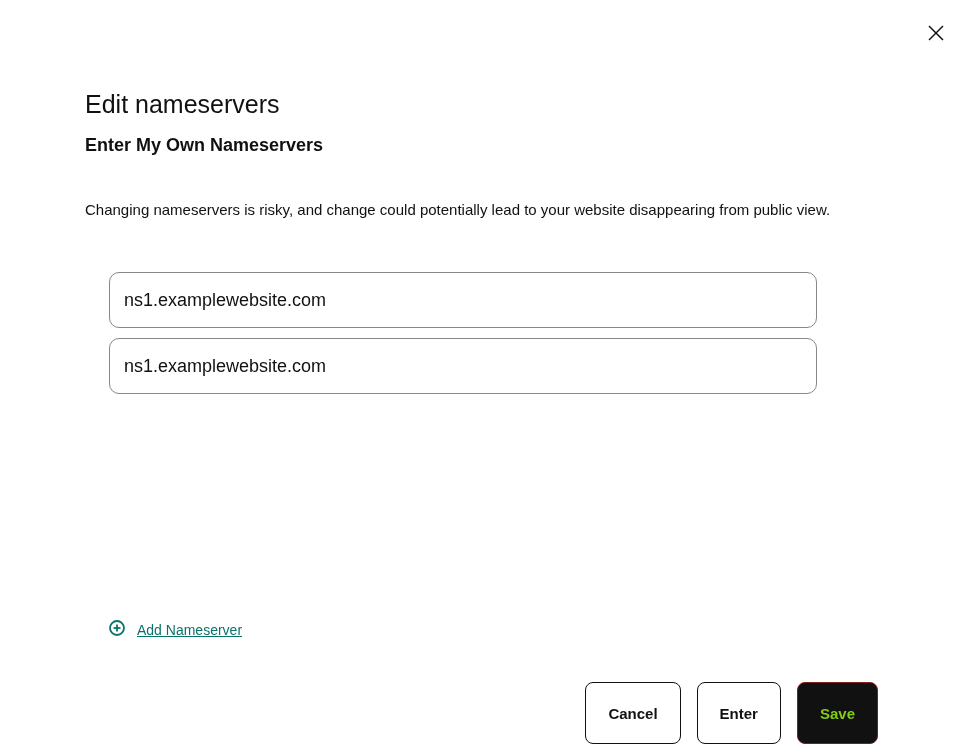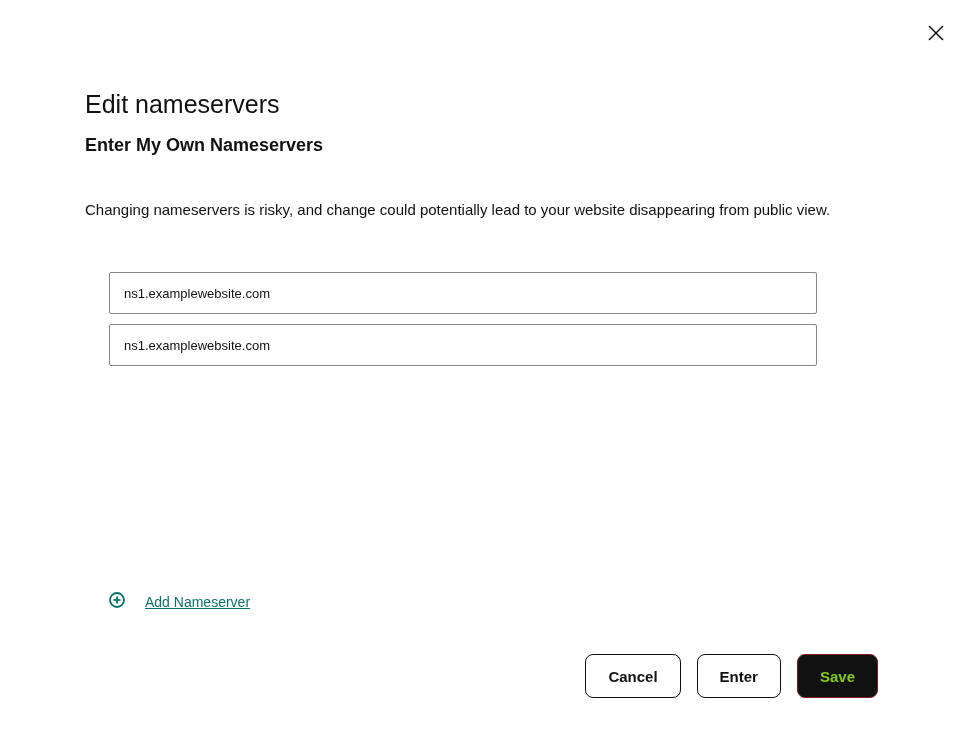--- a/index.html
+++ b/index.html
@@ -63,38 +63,38 @@
       margin-top: 43px;
     }
     .inputs {
       margin-top: 52px;
       padding-left: 24px;
       padding-right: 60px;
     }
     .ns-input {
       width: 100%;
       max-width: 708px;
-      height: 42px;
+      height: 56px;
       border: 1px solid #888;
-      border-radius: 2px;
+      border-radius: 10px;
       padding: 0 14px;
-      font-size: 13px;
+      font-size: 18px;
       color: #111;
       font-family: inherit;
       margin-bottom: 10px;
       background: #fff;
     }
     .add-link-wrap {
       margin-top: 216px;
       padding-left: 24px;
     }
     .add-link {
       display: inline-flex;
       align-items: center;
-      gap: 20px;
+      gap: 12px;
       background: none;
       border: none;
       cursor: pointer;
       color: #09736a;
       font-size: 14px;
       padding: 0;
     }
     .add-link svg {
       width: 16px;
       height: 16px;
@@ -106,21 +106,21 @@
       text-decoration: underline;
     }
     .footer {
       margin-top: 42px;
       display: flex;
       justify-content: flex-end;
       gap: 16px;
       padding-right: 0;
     }
     .btn {
-      height: 44px;
+      height: 62px;
       padding: 0 22px;
       border-radius: 8px;
       font-size: 15px;
       font-weight: 600;
       cursor: pointer;
       font-family: inherit;
     }
     .btn-outline {
       background: #fff;
       border: 1px solid #111;

